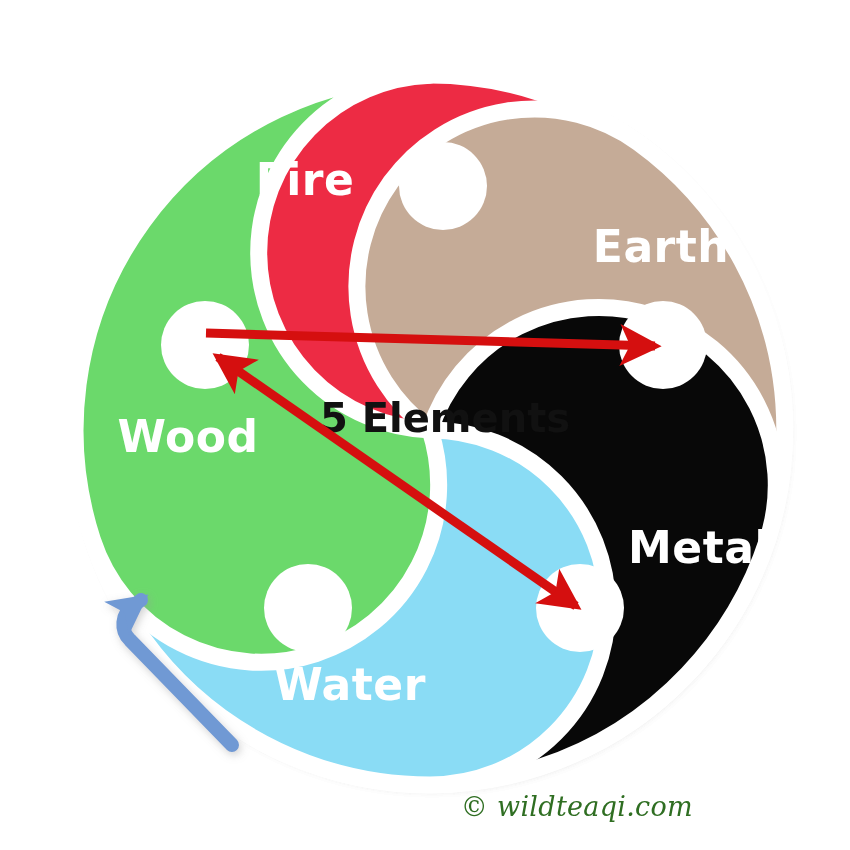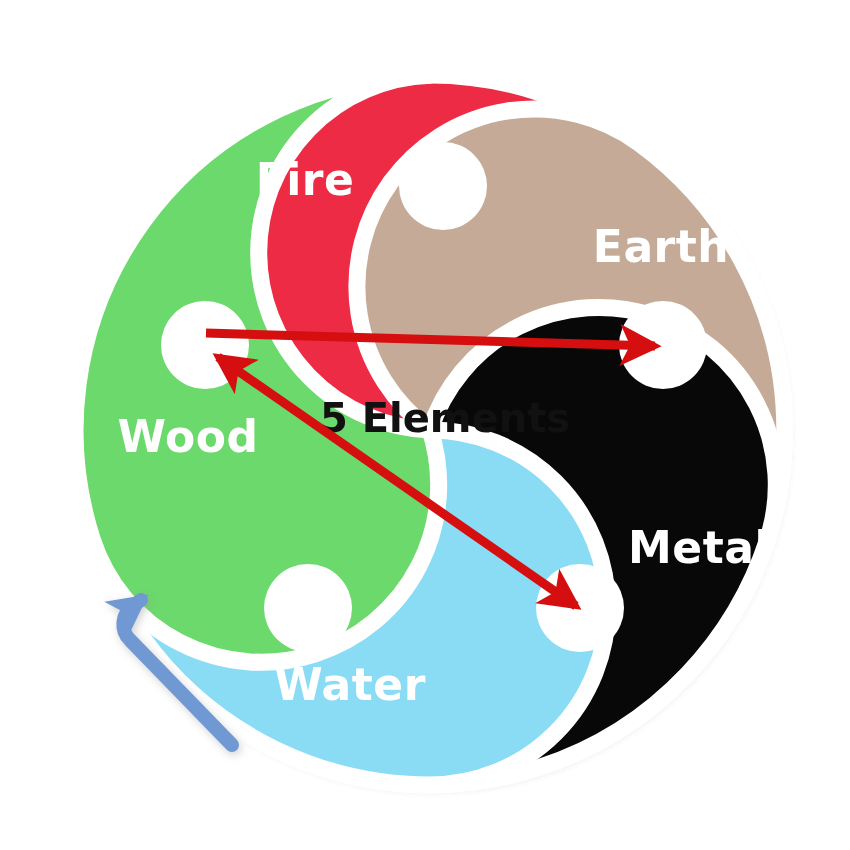--- a/index.html
+++ b/index.html
@@ -157,14 +157,15 @@
     <g>
 
       <line x1="206" y1="333" x2="655" y2="346" stroke="#d50f0f" stroke-width="9" stroke-linecap="butt" marker-end="url(#arrowEndRed)"></line>
 
       <line x1="218" y1="357" x2="576" y2="606" stroke="#d50f0f" stroke-width="9" stroke-linecap="butt" marker-start="url(#arrowStartRed)" marker-end="url(#arrowEndRed)"></line>
 
       <path d="M 232 745 L 130 640 A 22 22 0 0 1 133 606 L 141 600" fill="none" stroke="#7099d4" stroke-width="14" stroke-linecap="round" stroke-linejoin="round" marker-end="url(#arrowBlue)" filter="url(#softshadow)"></path>
     </g>
   </svg>
 
+  <div class="credit-text">© wildteaqi.com</div>
 
 </div>
 
 </body></html>

